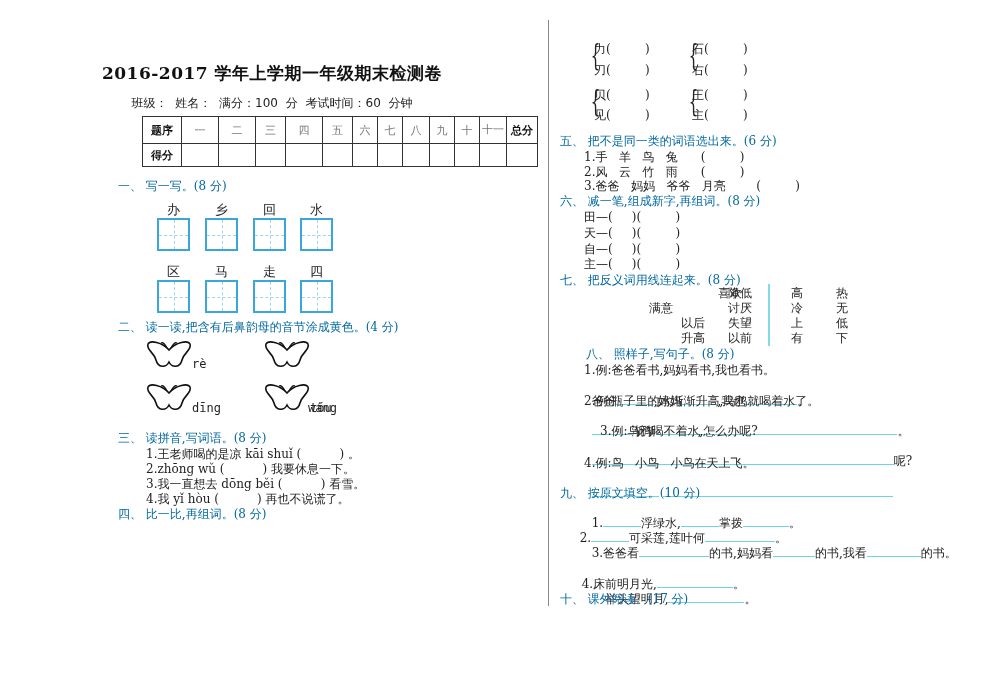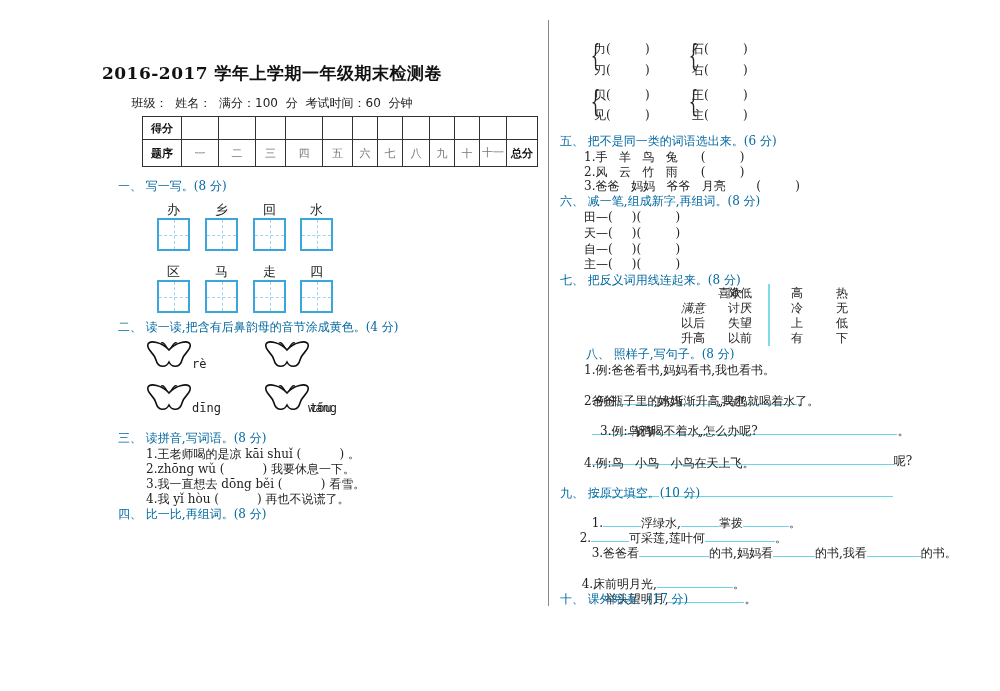--- a/index.html
+++ b/index.html
@@ -32,48 +32,48 @@
 </style>
 </head>
 <body>
 
 <div class="abs title">2016-2017 学年上学期一年级期末检测卷</div>
 <div class="abs subtitle">班级：  姓名：  满分：100 分  考试时间：60 分钟</div>
 
 <table class="score">
   <tbody>
       <tr>
-    <td class="hd">得分</td>
-    <td></td>
-    <td></td>
-    <td></td>
-    <td></td>
-    <td></td>
-    <td></td>
-    <td></td>
-    <td></td>
-    <td></td>
-    <td></td>
-    <td></td>
-    <td></td>
-  </tr>
-  <tr>
     <td class="hd tall">题序</td>
     <td class="c-wide">一</td>
     <td class="c-wide">二</td>
     <td class="c">三</td>
     <td class="c-wide">四</td>
     <td class="c">五</td>
     <td class="c" style="width:24px">六</td>
     <td class="c" style="width:24px">七</td>
     <td class="c" style="width:26px">八</td>
     <td class="c" style="width:24px">九</td>
     <td class="c" style="width:24px">十</td>
     <td class="c" style="width:26px; line-height:12px;">十一</td>
     <td class="total">总分</td>
+  </tr>
+  <tr>
+    <td class="hd">得分</td>
+    <td></td>
+    <td></td>
+    <td></td>
+    <td></td>
+    <td></td>
+    <td></td>
+    <td></td>
+    <td></td>
+    <td></td>
+    <td></td>
+    <td></td>
+    <td></td>
   </tr>
 </tbody>
   </table>
 
 <div class="abs sec" style="left:118px; top:178px;">一、 写一写。(8 分)</div>
 <div class="abs char" style="left:157px; top:201px;">办</div>
 <div class="abs char" style="left:205px; top:201px;">乡</div>
 <div class="abs char" style="left:253px; top:201px;">回</div>
 <div class="abs char" style="left:300px; top:201px;">水</div>
 <div class="tian" style="left:157px; top:218px;"></div>
@@ -144,21 +144,21 @@
 <div class="abs line" style="left:584px; top:178px;">3.爸爸   妈妈   爷爷   月亮        (         )</div>
 
 <div class="abs sec" style="left:560px; top:193px;">六、  减一笔,组成新字,再组词。(8 分)</div>
 <div class="abs line" style="left:584px; top:209px;">田—(     )(         )</div>
 <div class="abs line" style="left:584px; top:225px;">天—(     )(         )</div>
 <div class="abs line" style="left:584px; top:241px;">自—(     )(         )</div>
 <div class="abs line" style="left:584px; top:256px;">主—(     )(         )</div>
 
 <div class="abs sec" style="left:560px; top:272px;">七、  把反义词用线连起来。(8 分)</div>
 <div class="abs antonym" style="left:681px; top:285px;margin-left:37px;">喜欢</div>
-<div class="abs antonym" style="left:681px; top:300px;font-style:italic;">满意</div>
+<div class="abs antonym" style="left:649px; top:300px;">满意</div>
 <div class="abs antonym" style="left:681px; top:315px;">以后</div>
 <div class="abs antonym" style="left:681px; top:330px;">升高</div>
 <div class="abs antonym" style="left:728px; top:285px;">降低</div>
 <div class="abs antonym" style="left:728px; top:300px;">讨厌</div>
 <div class="abs antonym" style="left:728px; top:315px;">失望</div>
 <div class="abs antonym" style="left:728px; top:330px;">以前</div>
 <div class="abs vbar"></div>
 <div class="abs antonym" style="left:791px; top:285px;">高</div>
 <div class="abs antonym" style="left:791px; top:300px;">冷</div>
 <div class="abs antonym" style="left:791px; top:315px;">上</div>

